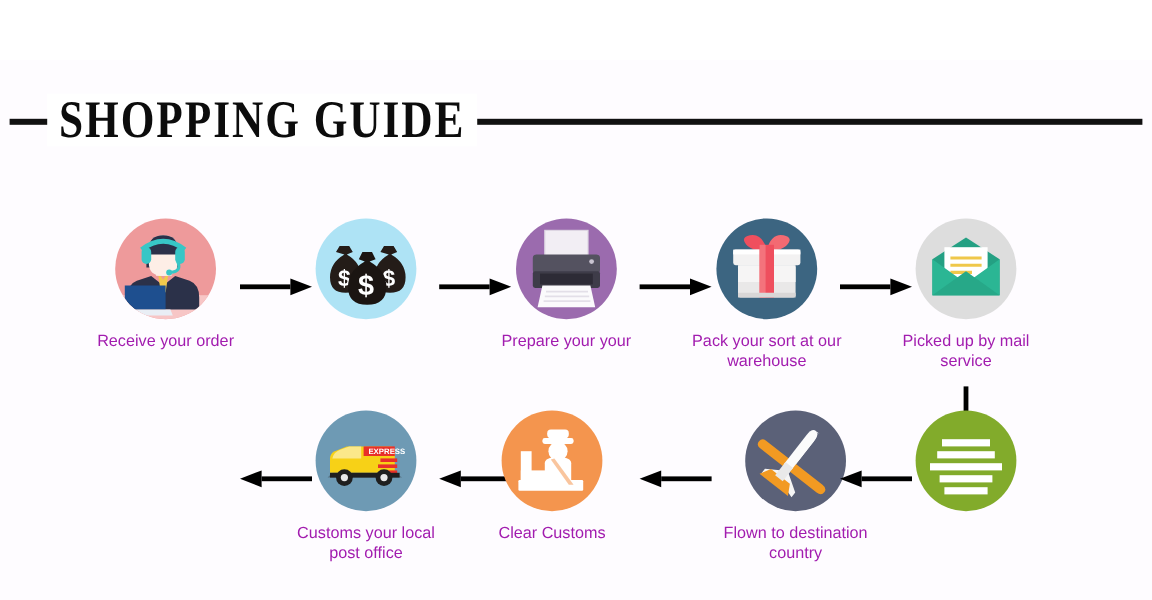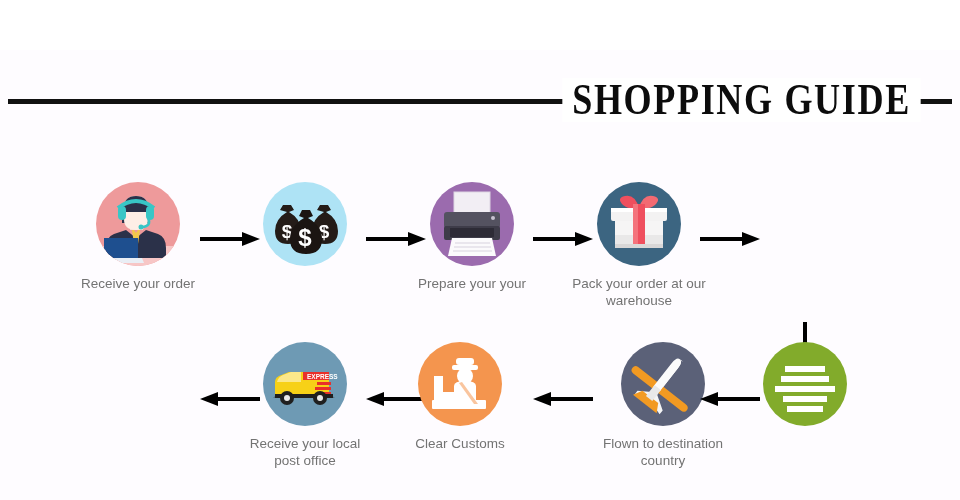--- a/index.html
+++ b/index.html
@@ -31,21 +31,21 @@
 
   
   .title-band {
     position: absolute;
     left: 0;
     top: 72px;
     width: 960px;
     height: 56px;
     display: flex;
     align-items: center;
-    justify-content: flex-end;
+    justify-content: flex-start;
   }
   .title-rule {
     position: absolute;
     left: 8px;
     right: 8px;
     top: 27px;
     height: 5px;
     background: #111111;
   }
   .title-text {
@@ -83,21 +83,21 @@
     width: 84px;
     height: 84px;
     border-radius: 50%;
     margin: 10px auto 0 auto;
     position: relative;
     overflow: hidden;
   }
   .caption {
     margin-top: 9px;
     font-size: 13.5px;
-    color: #737373;
+    color: #a21caf;
     line-height: 17px;
     font-family: "Liberation Sans", sans-serif;
     white-space: pre-line;
   }
 
   
   .arrow-h {
     position: absolute;
     top: 60px;
     width: 60px;
@@ -239,29 +239,46 @@
           <path d="M42 26 q4 -14 14 -12 q9 2 2 9 q-6 5 -16 3z" fill="#f36a72"></path>
           <rect x="14" y="26" width="56" height="13" rx="2" fill="#f3f2f2"></rect>
           <rect x="14" y="26" width="56" height="4" fill="#ffffff"></rect>
           <rect x="18" y="39" width="48" height="27" rx="2" fill="#e9e8e8"></rect>
           <rect x="18" y="39" width="48" height="14" fill="#f6f5f5"></rect>
           <rect x="36" y="22" width="12" height="44" fill="#ef4f5e"></rect>
           <rect x="36" y="22" width="5" height="44" fill="#f4737c"></rect>
           <path d="M18 62 h48 v4 h-48z" fill="#d9d7d7"></path>
         </svg>
       </div>
-      <div class="caption">Pack your order at our
+      <div class="caption">Pack your sort at our
 warehouse</div>
     </div>
 
     <div class="arrow-h right" style="left:700px">
       <div class="shaft"></div>
         <div class="head"></div>
     </div>
 
+    <div class="step" style="left:722px">
+      <div class="circle" style="background:#dddddd">
+        <svg width="84" height="84" viewBox="0 0 84 84">
+          <path d="M14 34 l28 -18 l28 18 v30 h-56z" fill="#24a083"></path>
+          <rect x="24" y="24" width="36" height="28" fill="#ffffff"></rect>
+          <g stroke="#efc84a" stroke-width="2.6">
+            <line x1="29" y1="33" x2="55" y2="33"></line>
+            <line x1="29" y1="39" x2="55" y2="39"></line>
+            <line x1="29" y1="45" x2="47" y2="45"></line>
+          </g>
+          <path d="M14 34 l28 20 l28 -20 v30 h-56z" fill="#2bb694"></path>
+          <path d="M14 64 l28 -20 l28 20z" fill="#27a888"></path>
+        </svg>
+      </div>
+      <div class="caption">Picked up by mail
+service</div>
+    </div>
   </div>
 
   <div class="arrow-v">
     <div class="shaft"></div>
       <div class="head"></div>
   </div>
 
   <div class="row" id="row2">
 
 
@@ -283,21 +300,21 @@
             <rect x="52" y="45" width="16" height="3"></rect>
             <rect x="54" y="50" width="14" height="3"></rect>
           </g>
           <rect x="12" y="52" width="58" height="4" fill="#1f1f1f"></rect>
           <circle cx="24" cy="56" r="7" fill="#1f1f1f"></circle>
           <circle cx="24" cy="56" r="3" fill="#e9e9e9"></circle>
           <circle cx="57" cy="56" r="7" fill="#1f1f1f"></circle>
           <circle cx="57" cy="56" r="3" fill="#e9e9e9"></circle>
         </svg>
       </div>
-      <div class="caption">Receive your local
+      <div class="caption">Customs your local
 post office</div>
     </div>
 
     <div class="arrow-h left" style="left:366px">
       <div class="shaft"></div>
         <div class="head"></div>
     </div>
 
     <div class="step" style="left:377px">
       <div class="circle" style="background:#f4954e">

